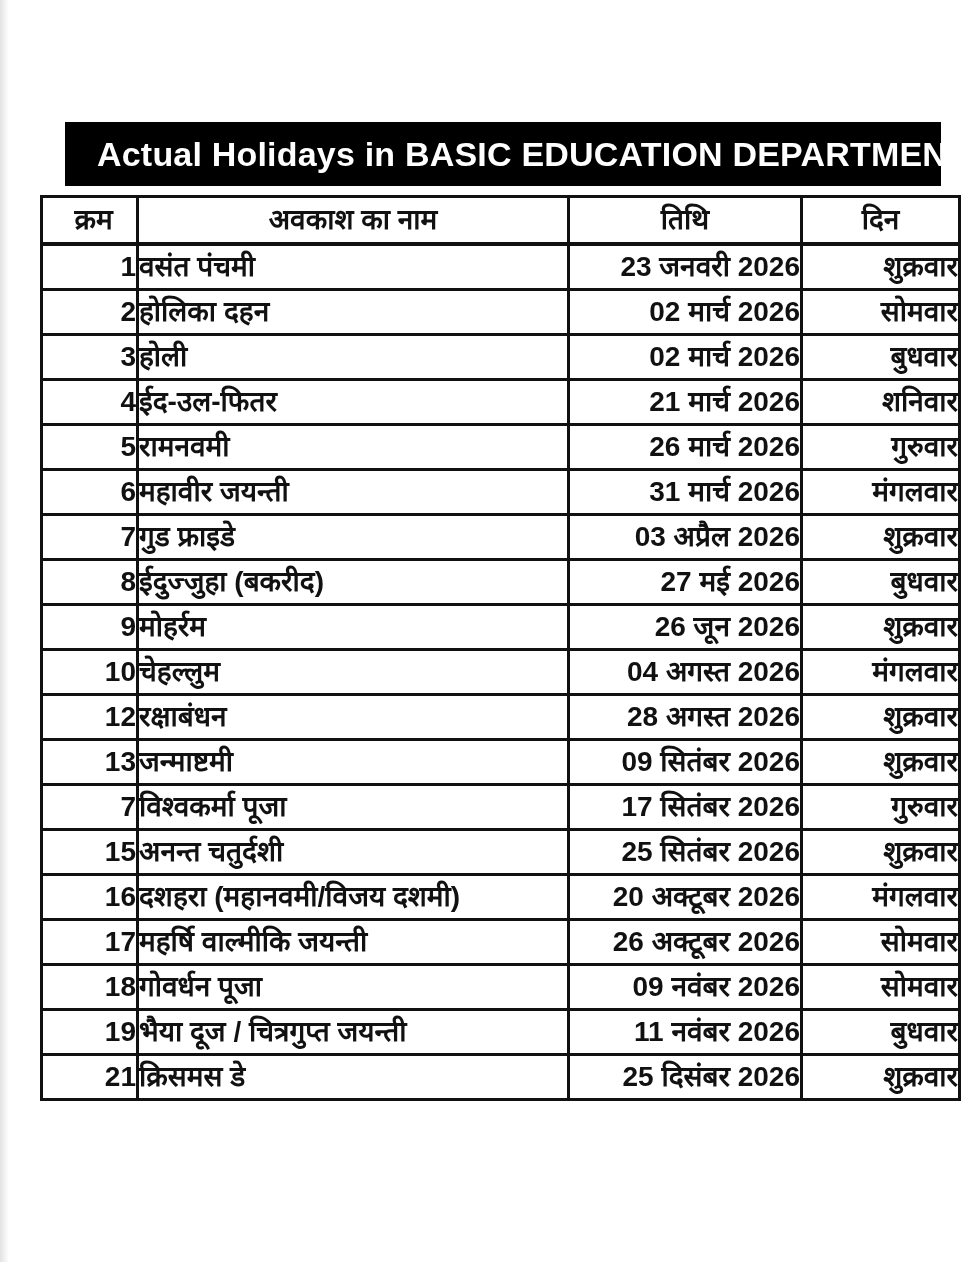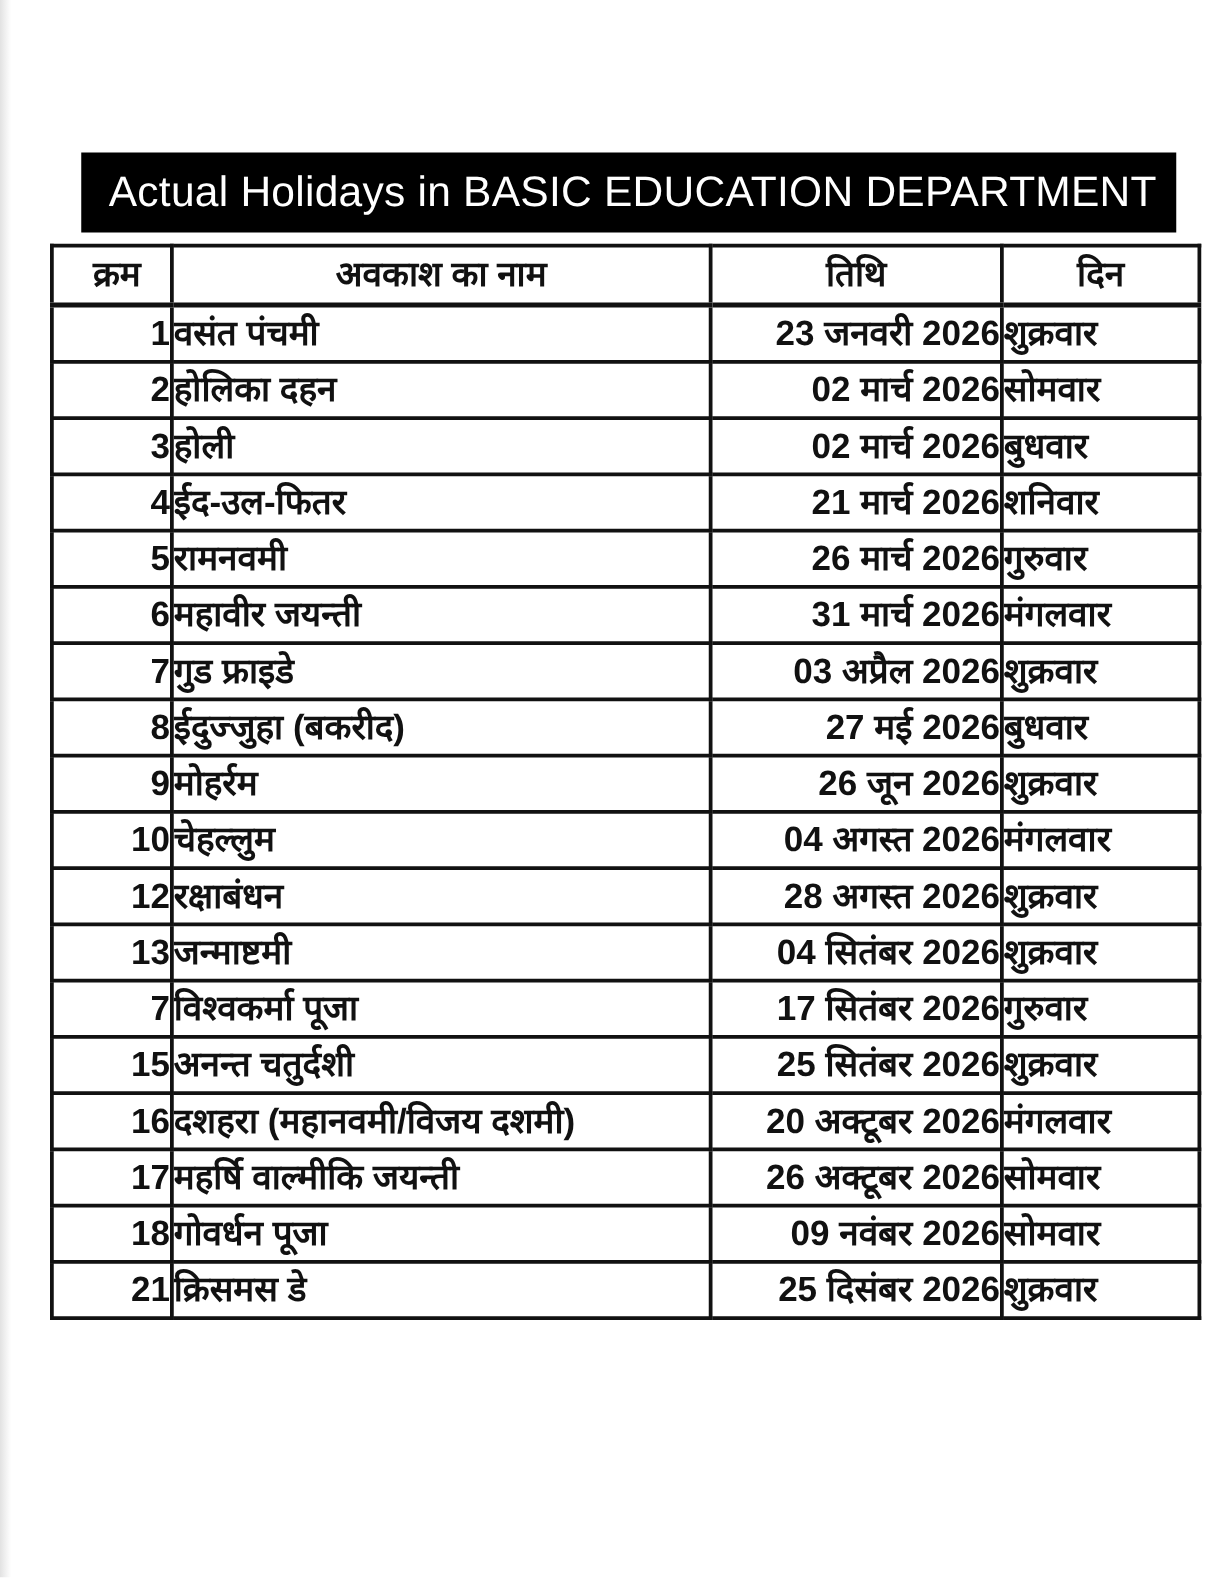--- a/index.html
+++ b/index.html
@@ -32,24 +32,25 @@
     top: 122px;
     width: 876px;
     height: 64px;
     background: #000000;
     color: #ffffff;
     display: flex;
     align-items: center;
   }
   .banner .banner-text {
     font-size: 34px;
-    font-weight: 400;
+    font-weight: 700;
     padding-left: 22px;
     white-space: nowrap;
     letter-spacing: 0.2px;
+    margin-left: 10px;
   }
   table.holiday-table {
     position: absolute;
     left: 40px;
     top: 195px;
     width: 898px;
     border-collapse: collapse;
     table-layout: fixed;
   }
   .holiday-table th, .holiday-table td {
@@ -65,21 +66,21 @@
   }
   .holiday-table thead th {
     height: 44px;
     text-align: center;
     border-bottom-width: 4px;
   }
   .col-num  { width: 85px;  text-align: right; padding-right: 8px; }
   th.col-num { text-align: left; padding-left: 8px; }
   .col-name { width: 428px; text-align: left; padding-left: 10px; }
   .col-date { width: 230px; text-align: right; padding-left: 8px; }
-  .col-day  { width: 155px; text-align: left; padding-left: 8px; }
+  .col-day  { width: 155px; text-align: right; padding-left: 8px; }
 </style>
 </head>
 <body>
 
 <div class="page">
   <div class="scan-edge"></div>
 
   <div class="banner">
     <span class="banner-text">Actual Holidays in BASIC EDUCATION DEPARTMENT</span>
   </div>
@@ -156,21 +157,21 @@
         </tr>
         <tr>
           <td class="col-num">12</td>
           <td class="col-name">रक्षाबंधन</td>
           <td class="col-date">28 अगस्त 2026</td>
           <td class="col-day">शुक्रवार</td>
         </tr>
         <tr>
           <td class="col-num">13</td>
           <td class="col-name">जन्माष्टमी</td>
-          <td class="col-date">04 सितंबर 2026</td>
+          <td class="col-date">09 सितंबर 2026</td>
           <td class="col-day">शुक्रवार</td>
         </tr>
         <tr>
           <td class="col-num">7</td>
           <td class="col-name">विश्वकर्मा पूजा</td>
           <td class="col-date">17 सितंबर 2026</td>
           <td class="col-day">गुरुवार</td>
         </tr>
         <tr>
           <td class="col-num">15</td>
@@ -190,20 +191,26 @@
           <td class="col-date">26 अक्टूबर 2026</td>
           <td class="col-day">सोमवार</td>
         </tr>
         <tr>
           <td class="col-num">18</td>
           <td class="col-name">गोवर्धन पूजा</td>
           <td class="col-date">09 नवंबर 2026</td>
           <td class="col-day">सोमवार</td>
         </tr>
         <tr>
+          <td class="col-num">19</td>
+          <td class="col-name">भैया दूज / चित्रगुप्त जयन्ती</td>
+          <td class="col-date">11 नवंबर 2026</td>
+          <td class="col-day">बुधवार</td>
+        </tr>
+        <tr>
           <td class="col-num">21</td>
           <td class="col-name">क्रिसमस डे</td>
           <td class="col-date">25 दिसंबर 2026</td>
           <td class="col-day">शुक्रवार</td>
         </tr>
       </tbody>
   </table>
 </div>
 
 </body></html>

